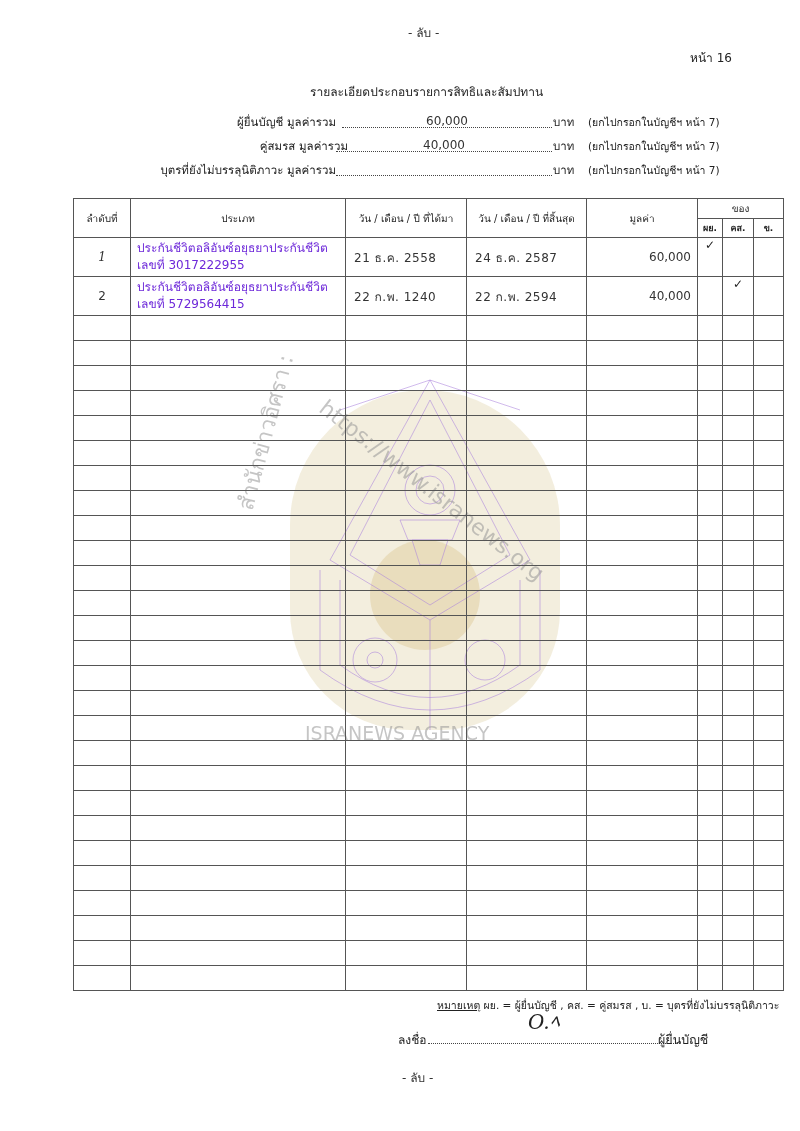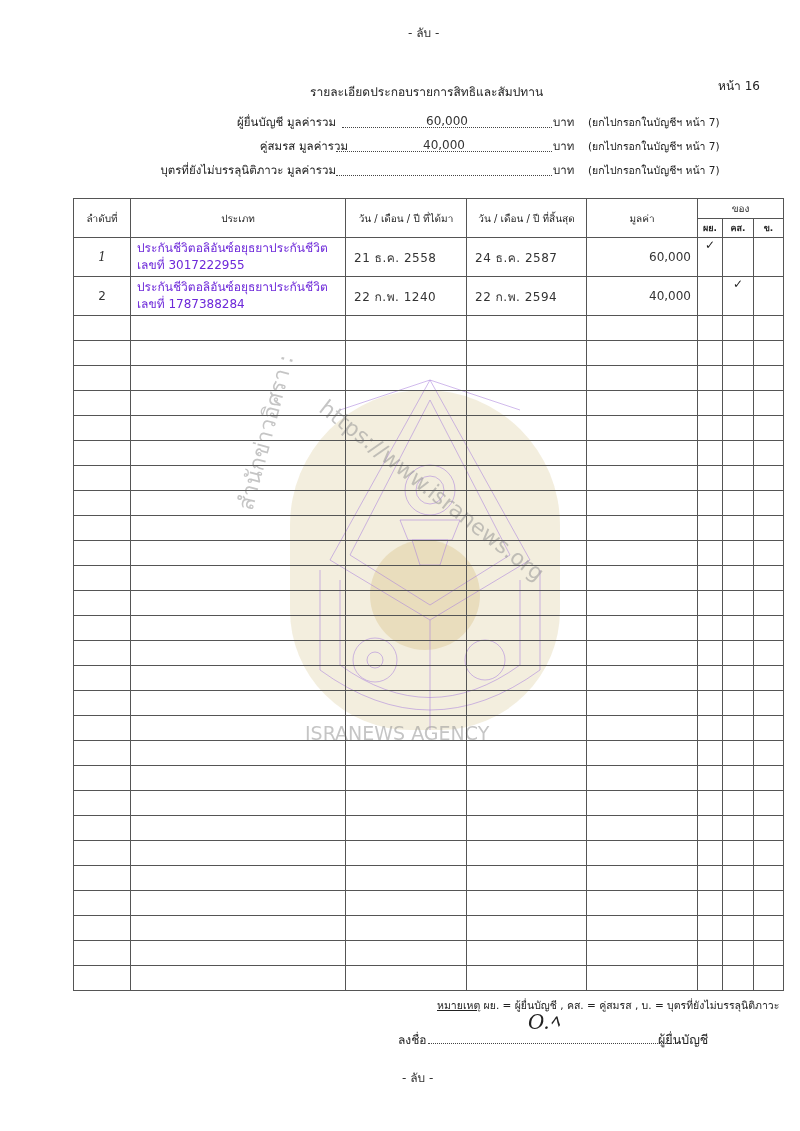--- a/index.html
+++ b/index.html
@@ -30,21 +30,21 @@
   .cell-date { font-size: 12.5px; padding-left: 8px !important; color: #333; letter-spacing: 0.5px; }
   .cell-val { text-align: right; padding-right: 6px !important; font-size: 12.5px; color: #333; }
   .cell-seq { text-align: center; font-size: 12.5px; color: #333; }
   .check { text-align: center; font-size: 15px; color: #222; vertical-align: top; }
   .sig { font-family: "DejaVu Serif", serif; font-style: italic; font-size: 20px; color: #222; }
 </style>
 </head>
 <body>
 
 <div class="abs secret" style="left:408px; top:23px;">- ลับ -</div>
-<div class="abs page-no" style="left:690px; top:76px;margin-left:28px;">หน้า 16</div>
+<div class="abs page-no" style="left:690px; top:48px;">หน้า 16</div>
 <div class="abs title" style="left:310px; top:82px;">รายละเอียดประกอบรายการสิทธิและสัมปทาน</div>
 
 <div>
   <div class="sumline" style="left:100px; top:113px; width:236px;">
       <span class="lab">ผู้ยื่นบัญชี  มูลค่ารวม</span>
     </div>
   <div class="dots" style="left:342px; top:114px; width:210px;">60,000</div>
   <div class="sumline" style="left:553px; top:113px;">บาท</div>
   <div class="sumline note" style="left:588px; top:113px;">(ยกไปกรอกในบัญชีฯ หน้า 7)</div>
 </div>
@@ -127,21 +127,21 @@
       <td class="cell-date">24  ธ.ค.  2587</td>
       <td class="cell-val">60,000</td>
       <td class="check">✓</td>
       <td class="check"></td>
       <td class="check"></td>
     </tr>
     <tr style="height:39px;">
       <td class="cell-seq">2</td>
       <td class="cell-type">
           <div>ประกันชีวิตอลิอันซ์อยุธยาประกันชีวิต</div>
-          <div>เลขที่  1787388284</div>
+          <div>เลขที่  5729564415</div>
         </td>
       <td class="cell-date">22  ก.พ.  1240</td>
       <td class="cell-date">22  ก.พ.  2594</td>
       <td class="cell-val">40,000</td>
       <td class="check"></td>
       <td class="check">✓</td>
       <td class="check"></td>
     </tr>
   <tr style="height: 25px;">
         <td></td>

